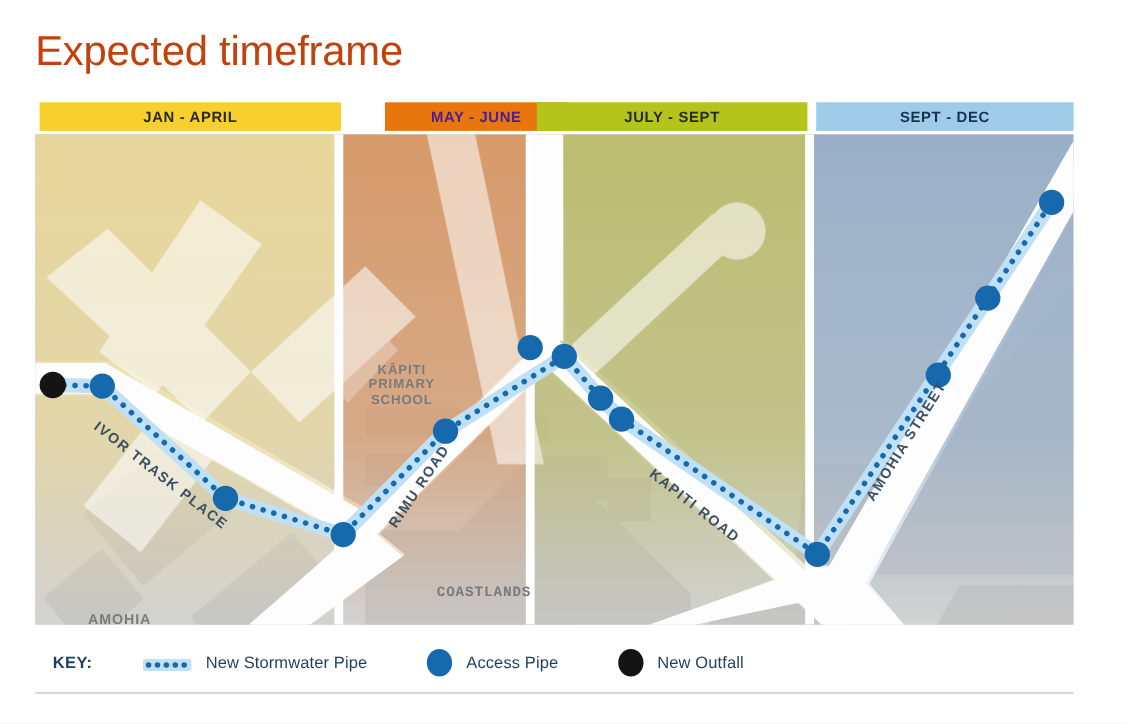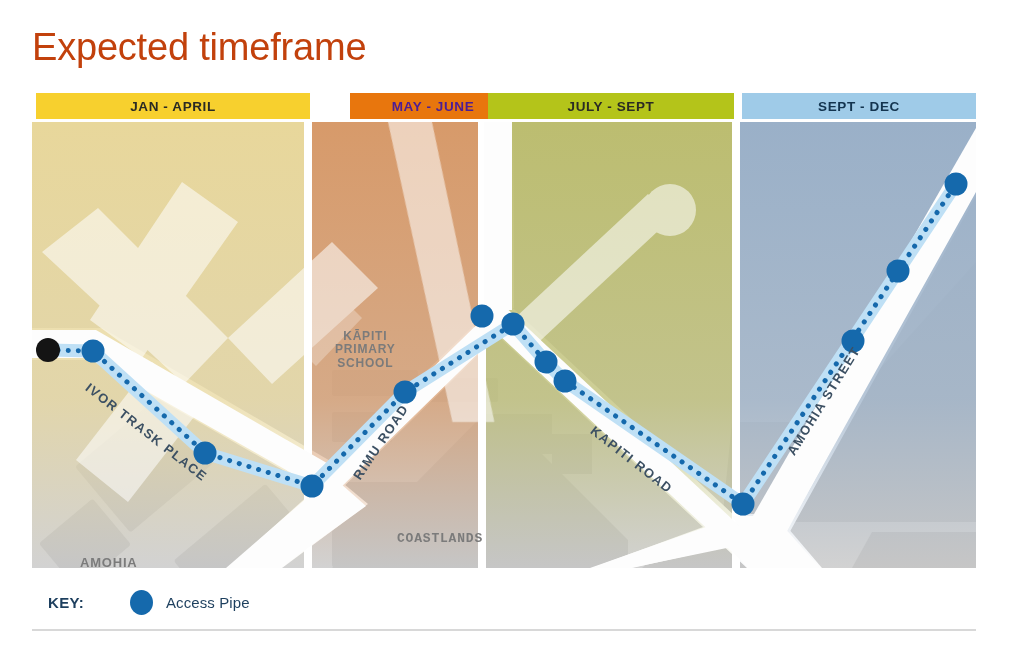--- a/index.html
+++ b/index.html
@@ -244,23 +244,36 @@
     <div class="roadlabel" id="rl1" style="left: 318px; top: 352px; font-size: 13px; transform: rotate(-56deg);">RIMU ROAD</div>
     <div class="roadlabel" id="rl2" style="left: 565px; top: 301px; font-size: 13px; transform: rotate(38deg);">KAPITI ROAD</div>
     <div class="roadlabel" id="rl3" style="left: 752px; top: 328px; font-size: 13px; transform: rotate(-58deg);">AMOHIA STREET</div>
 
   </div>
 
   <div class="legend">
     <div class="legend-inner">
       <div class="key-label">KEY:</div>
 
+      <div class="leg-item">
+        <div class="leg-pipe">
+          <svg width="44" height="11" viewBox="0 0 44 11">
+            <line x1="3" y1="5.5" x2="41" y2="5.5" stroke="#bfe0f5" stroke-width="11" stroke-linecap="round"></line>
+            <line x1="5" y1="5.5" x2="39" y2="5.5" stroke="#1569ac" stroke-width="5" stroke-linecap="round" stroke-dasharray="0.1 8"></line>
+          </svg>
+        </div>
+        <div class="leg-text">New Stormwater Pipe</div>
+      </div>
 
       <div class="leg-item">
         <div class="leg-dot" style="background:#1569ac;"></div>
         <div class="leg-text">Access Pipe</div>
       </div>
 
+      <div class="leg-item">
+        <div class="leg-dot" style="background:#141414;"></div>
+        <div class="leg-text">New Outfall</div>
+      </div>
     </div>
   </div>
 
   <div class="bottom-rule"></div>
 </div>
 
 </body></html>

